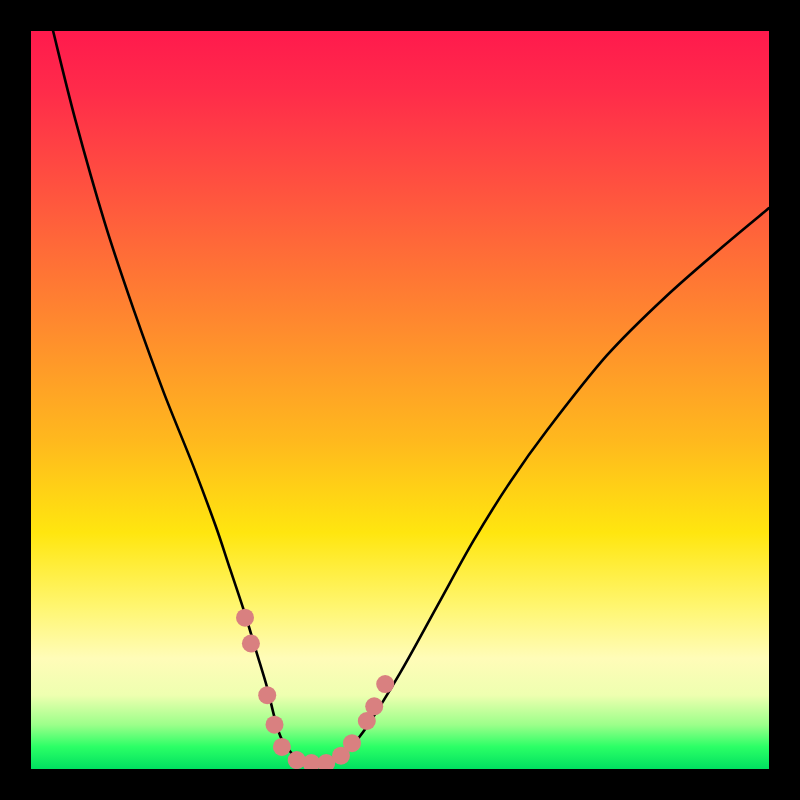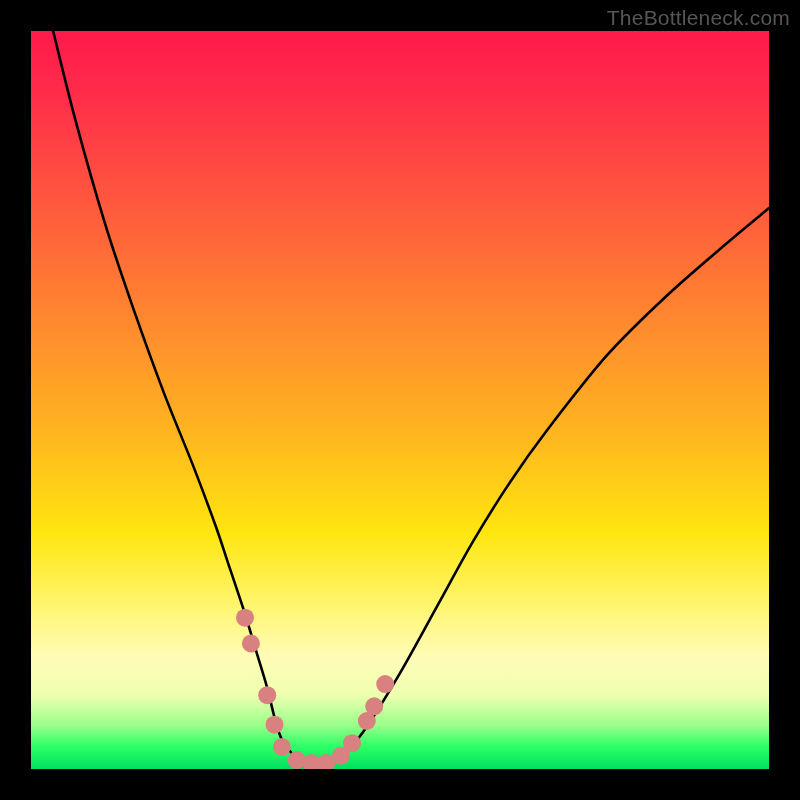--- a/index.html
+++ b/index.html
@@ -76,14 +76,13 @@
           <circle cx="280.4" cy="732.1" r="9" fill="#d98080"></circle>
           <circle cx="295.2" cy="732.1" r="9" fill="#d98080"></circle>
           <circle cx="310.0" cy="724.7" r="9" fill="#d98080"></circle>
           <circle cx="321.0" cy="712.2" r="9" fill="#d98080"></circle>
           <circle cx="335.8" cy="690.0" r="9" fill="#d98080"></circle>
           <circle cx="343.2" cy="675.3" r="9" fill="#d98080"></circle>
           <circle cx="354.2" cy="653.1" r="9" fill="#d98080"></circle>
         </g>
     </svg>
   </div>
-  <div class="watermark">TheBottleneck.com</div>
 </div>
 
 </body></html>

